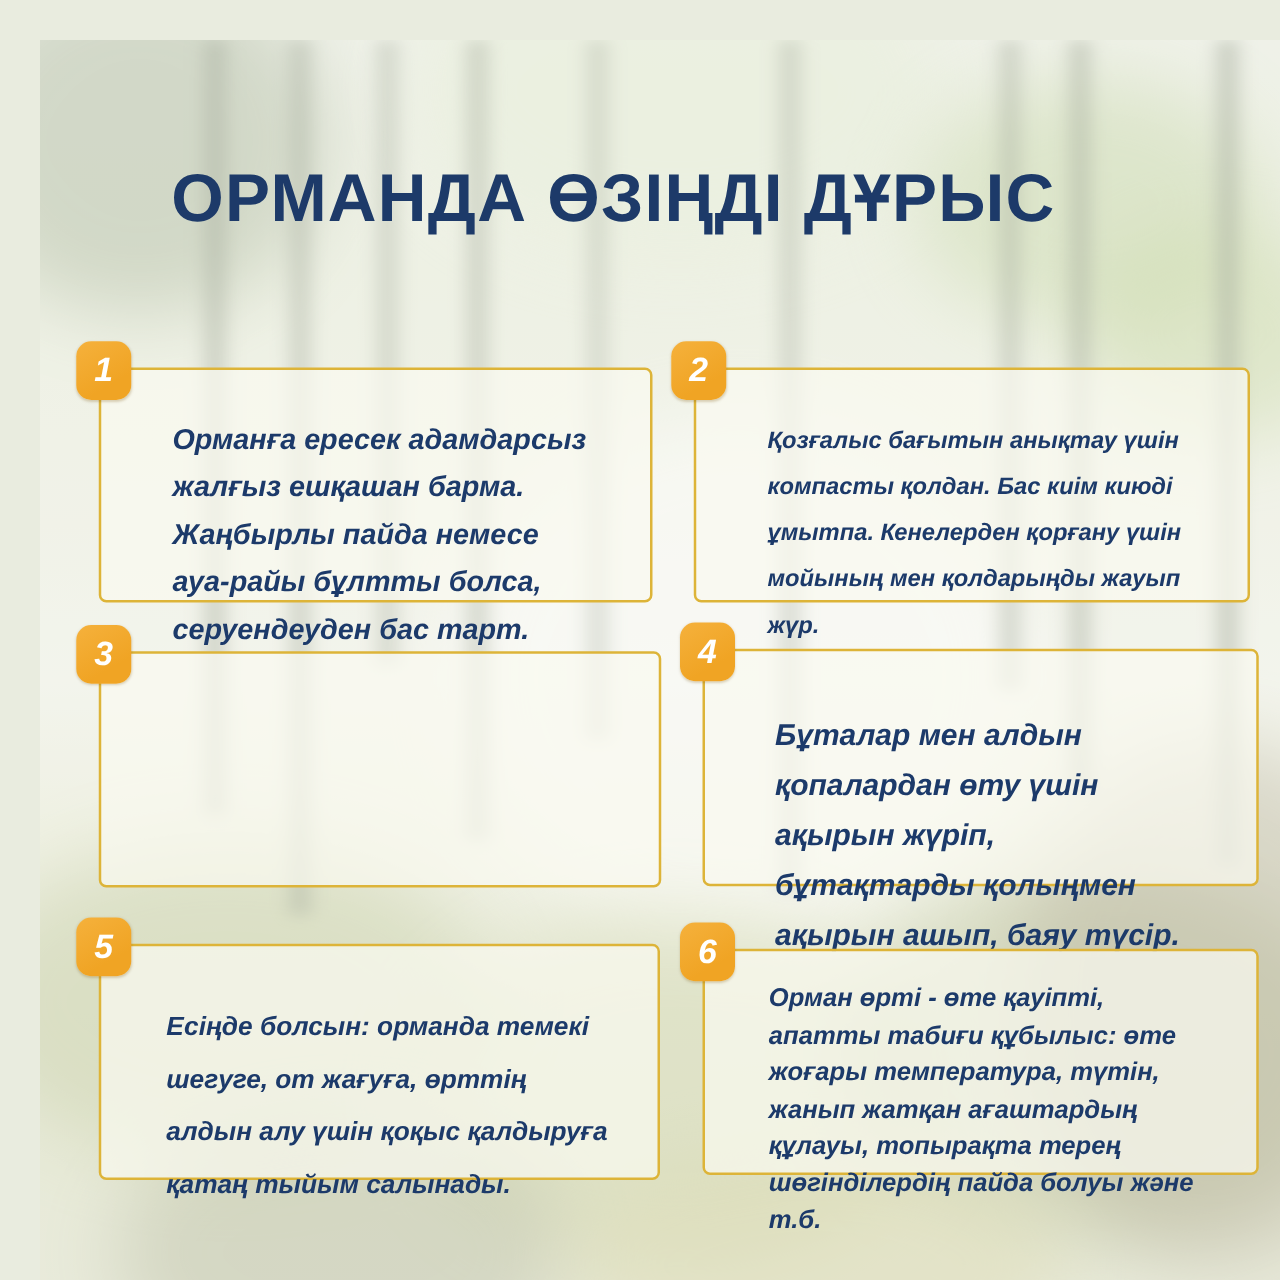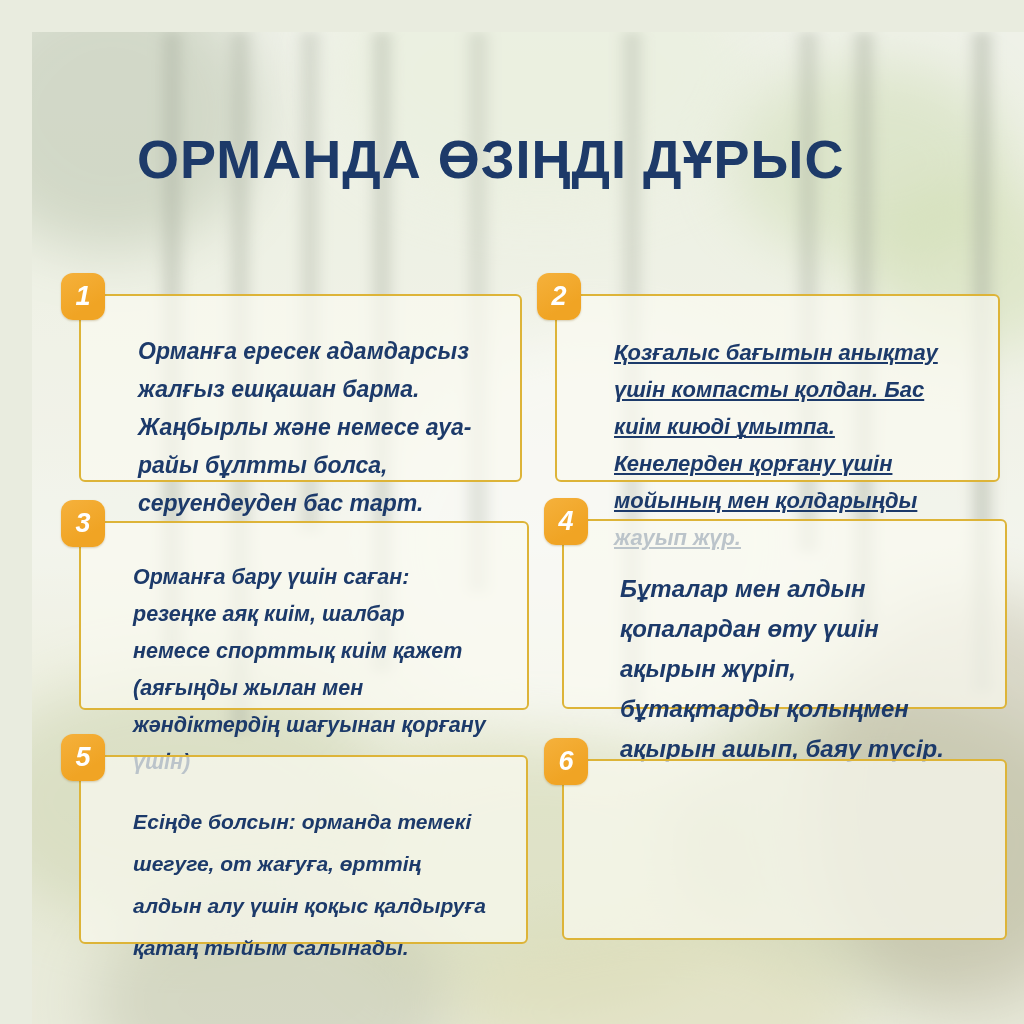--- a/index.html
+++ b/index.html
@@ -59,21 +59,21 @@
   .card-text {
     color: var(--card-text, #1c3a6a);
     font-weight: bold;
     font-style: italic;
   }
 
   .card1 { left: 47px;  top: 262px; width: 443px; height: 188px; padding: 20px 30px 0 41px; }
   .card1 .card-text { font-size: 23px; line-height: 38px; }
 
   .card2 { left: 523px; top: 262px; width: 445px; height: 188px; padding: 22px 28px 0 41px; }
-  .card2 .card-text { font-size: 22px; line-height: 37px; text-decoration: underline; }
+  .card2 .card-text { font-size: 19px; line-height: 37px; }
 
   .card3 { left: 47px;  top: 489px; width: 450px; height: 189px; padding: 20px 24px 0 36px; }
   .card3 .card-text { font-size: 21.5px; line-height: 37px; }
 
   .card4 { left: 530px; top: 487px; width: 445px; height: 190px; padding: 32px 28px 0 40px; }
   .card4 .card-text { font-size: 24px; line-height: 40px; }
 
   .card5 { left: 47px;  top: 723px; width: 449px; height: 189px; padding: 28px 24px 0 36px; }
   .card5 .card-text { font-size: 21px; line-height: 42px; }
 
@@ -112,50 +112,50 @@
   </div>
 
   <header class="title">
     <div>ОРМАНДА ӨЗІҢДІ ДҰРЫС</div>
   </header>
 
   <section class="card card1">
     <div class="badge">
       <span>1</span>
     </div>
-    <p class="card-text">Орманға ересек адамдарсыз жалғыз ешқашан барма. Жаңбырлы және немесе ауа-райы бұлтты болса, серуендеуден бас тарт.</p>
+    <p class="card-text">Орманға ересек адамдарсыз жалғыз ешқашан барма. Жаңбырлы пайда немесе ауа-райы бұлтты болса, серуендеуден бас тарт.</p>
   </section>
 
   <section class="card card2">
     <div class="badge">
       <span>2</span>
     </div>
     <p class="card-text">Қозғалыс бағытын анықтау үшін компасты қолдан. Бас киім киюді ұмытпа. Кенелерден қорғану үшін мойының мен қолдарыңды жауып жүр.</p>
   </section>
 
   <section class="card card3">
     <div class="badge">
       <span>3</span>
     </div>
-    <p class="card-text">Орманға бару үшін саған: резеңке аяқ киім, шалбар немесе спорттық киім қажет (аяғыңды жылан мен жәндіктердің шағуынан қорғану үшін)</p>
   </section>
 
   <section class="card card4">
     <div class="badge">
       <span>4</span>
     </div>
     <p class="card-text">Бұталар мен алдын қопалардан өту үшін ақырын жүріп, бұтақтарды қолыңмен ақырын ашып, баяу түсір.</p>
   </section>
 
   <section class="card card5">
     <div class="badge">
       <span>5</span>
     </div>
     <p class="card-text">Есіңде болсын: орманда темекі шегуге, от жағуға, өрттің алдын алу үшін қоқыс қалдыруға қатаң тыйым салынады.</p>
   </section>
 
   <section class="card card6">
     <div class="badge">
       <span>6</span>
     </div>
+    <p class="card-text">Орман өрті - өте қауіпті, апатты табиғи құбылыс: өте жоғары температура, түтін, жанып жатқан ағаштардың құлауы, топырақта терең шөгінділердің пайда болуы және т.б.</p>
   </section>
 
 </div>
 
 </body></html>

